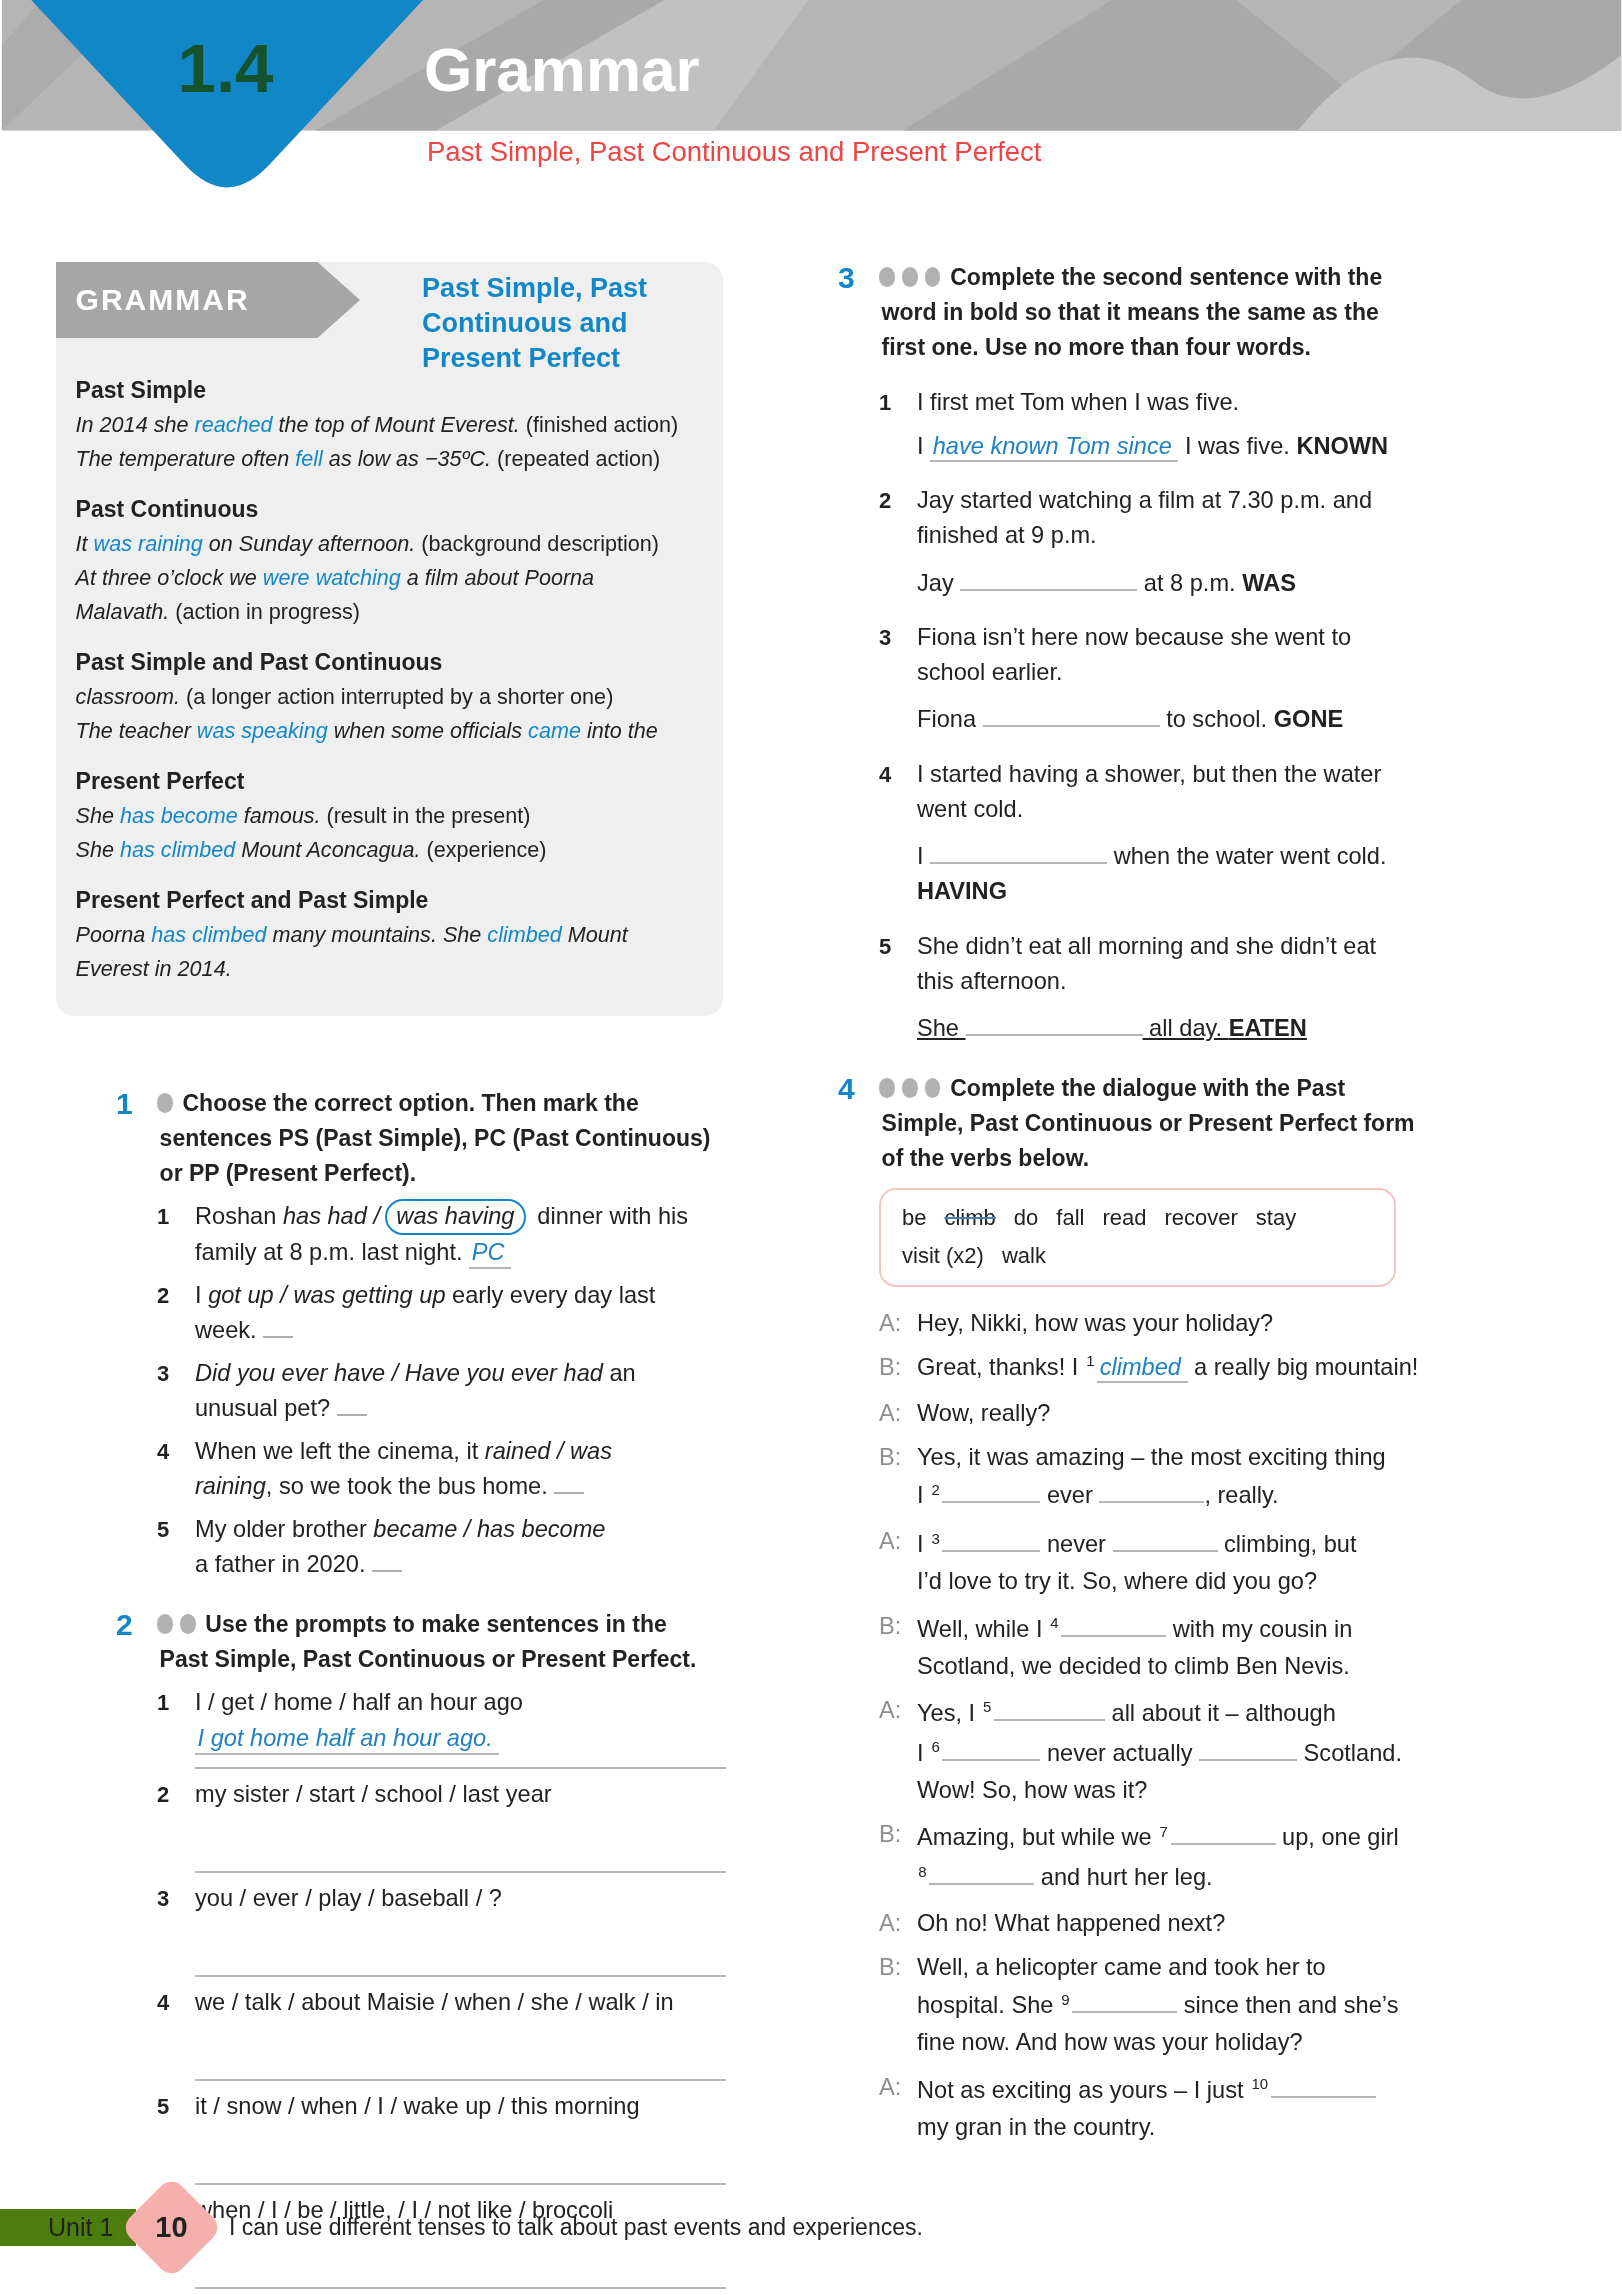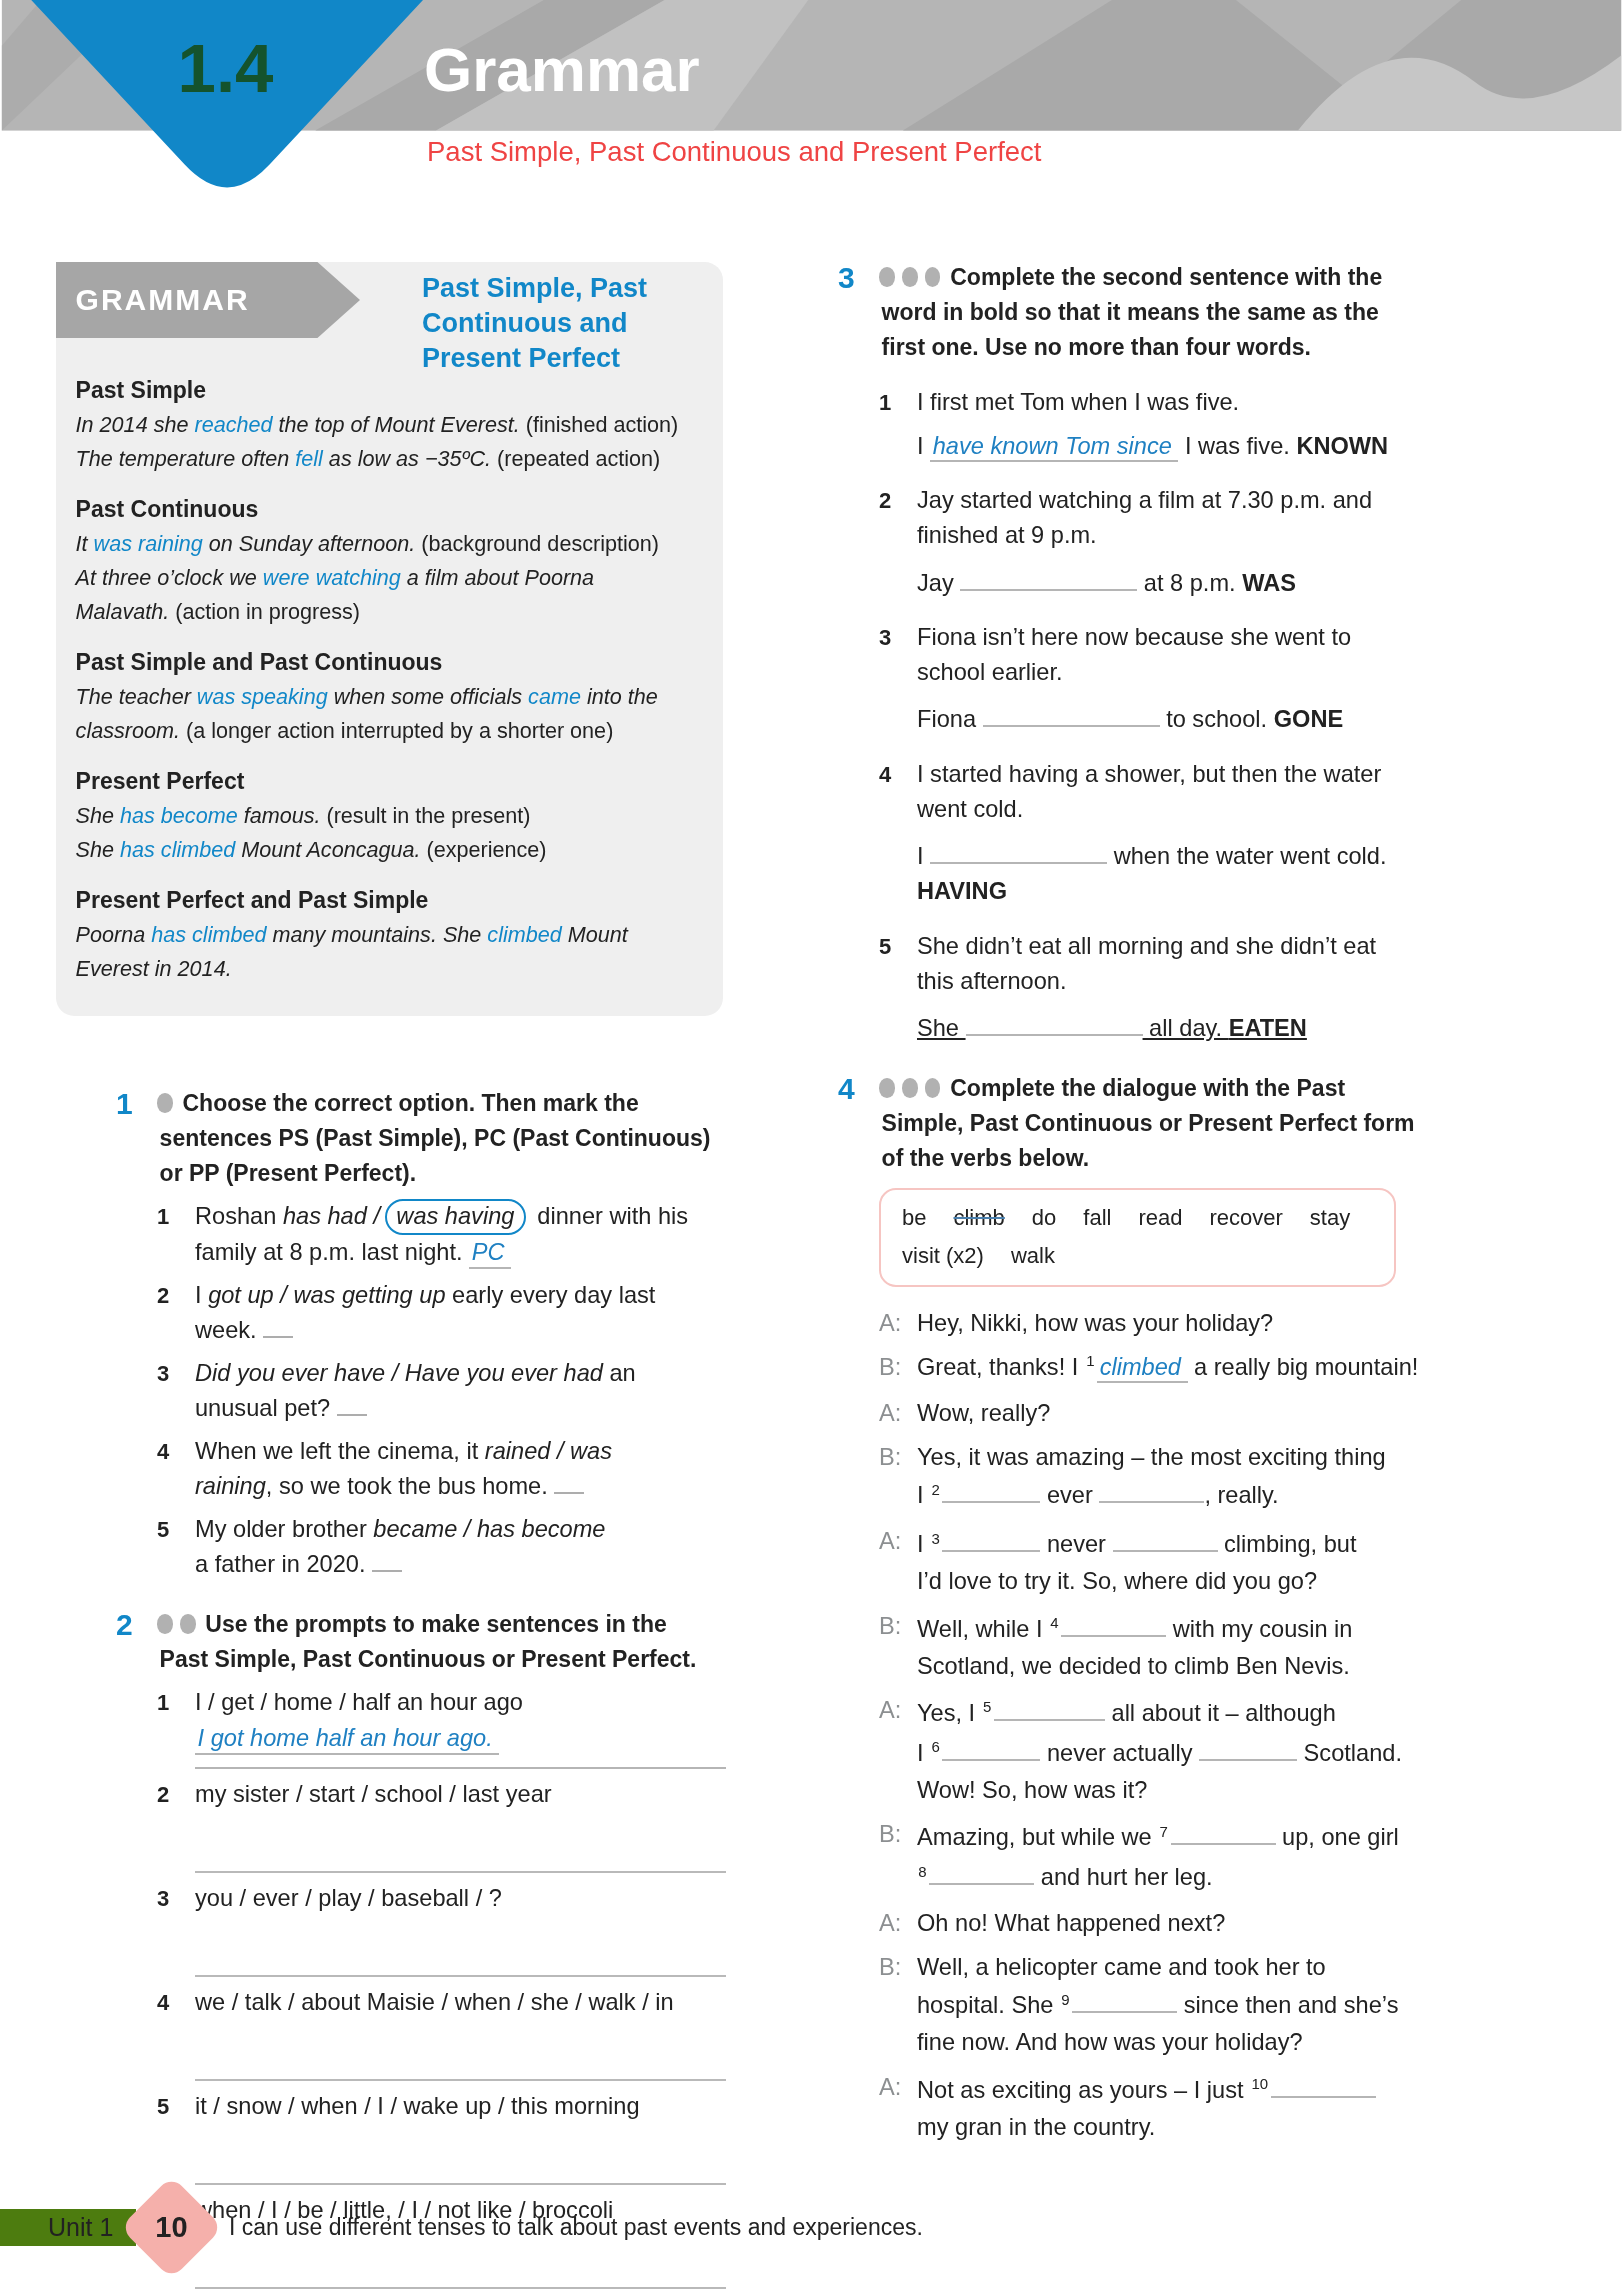--- a/index.html
+++ b/index.html
@@ -66,21 +66,21 @@
            vertical-align:baseline;}
   .s-gap{display:inline-block;width:30px;height:21px;border-bottom:2px solid #adadad;
          vertical-align:baseline;}
   .ansline{border-bottom:2px solid var(--uline);padding-bottom:11px;margin-top:1.3px;white-space:nowrap;}
   .blankline{height:26px;border-bottom:2px solid #b9b9b9;margin-top:33px;}
 
   
   .wordbox{border:2px solid #f6c5c2;border-radius:17px;background:#ffffff;
            width:517px;box-sizing:border-box;padding:9.2px 21px 10.5px 21px;
            margin:11.8px 0 18.3px 0;font-size:22px;}
-  .wbrow{display:flex;gap:27px;line-height:38px;}
+  .wbrow{display:flex;gap:18px;line-height:38px;}
   .wbword{white-space:nowrap;}
   .struck{text-decoration:line-through;text-decoration-color:#4a80ae;text-decoration-thickness:2px;}
 
   
   .footer-bar{position:absolute;left:0;top:2209px;width:136px;height:37px;background:#4d7c0f;
         display:flex;align-items:center;padding-left:48px;box-sizing:border-box;
         font-size:25px;color:#222;}
   .footer-diamond{position:absolute;left:135px;top:2191px;width:73px;height:73px;
         background:#f5b0ab;border-radius:14.4px;transform:rotate(45deg);}
   .footer-page{position:absolute;left:135px;top:2191px;width:73px;height:73px;
@@ -115,22 +115,22 @@
       </div>
     <div class="gbox-body">
         <div class="gtitle">Past Simple</div>
         <div class="tline gline"><span class="s-i">In 2014 she </span><span class="s-bi">reached</span><span class="s-i"> the top of Mount Everest. </span><span class="s-n">(finished action)</span></div>
         <div class="tline gline"><span class="s-i">The temperature often </span><span class="s-bi">fell</span><span class="s-i"> as low as −35ºC. </span><span class="s-n">(repeated action)</span></div>
         <div class="gtitle">Past Continuous</div>
         <div class="tline gline"><span class="s-i">It </span><span class="s-bi">was raining</span><span class="s-i"> on Sunday afternoon. </span><span class="s-n">(background description)</span></div>
         <div class="tline gline"><span class="s-i">At three o’clock we </span><span class="s-bi">were watching</span><span class="s-i"> a film about Poorna</span></div>
         <div class="tline gline"><span class="s-i">Malavath. </span><span class="s-n">(action in progress)</span></div>
         <div class="gtitle">Past Simple and Past Continuous</div>
+        <div class="tline gline"><span class="s-i">classroom. </span><span class="s-n">(a longer action interrupted by a shorter one)</span></div>
         <div class="tline gline"><span class="s-i">The teacher </span><span class="s-bi">was speaking</span><span class="s-i"> when some officials </span><span class="s-bi">came</span><span class="s-i"> into the</span></div>
-        <div class="tline gline"><span class="s-i">classroom. </span><span class="s-n">(a longer action interrupted by a shorter one)</span></div>
         <div class="gtitle">Present Perfect</div>
         <div class="tline gline"><span class="s-i">She </span><span class="s-bi">has become</span><span class="s-i"> famous. </span><span class="s-n">(result in the present)</span></div>
         <div class="tline gline"><span class="s-i">She </span><span class="s-bi">has climbed</span><span class="s-i"> Mount Aconcagua. </span><span class="s-n">(experience)</span></div>
         <div class="gtitle">Present Perfect and Past Simple</div>
         <div class="tline gline"><span class="s-i">Poorna </span><span class="s-bi">has climbed</span><span class="s-i"> many mountains. She </span><span class="s-bi">climbed</span><span class="s-i"> Mount</span></div>
         <div class="tline gline"><span class="s-i">Everest in 2014.</span></div>
       </div>
   </div>
 
   <div id="col-left">

